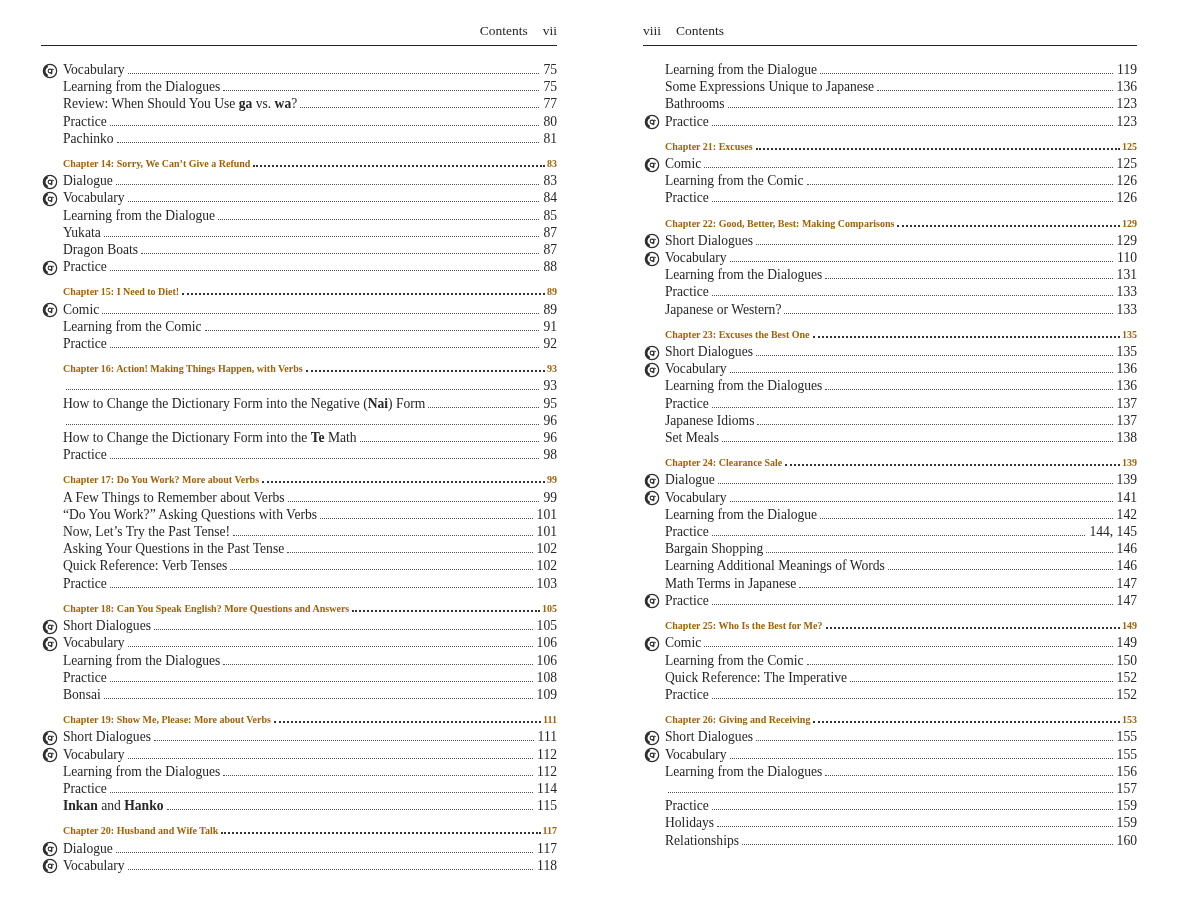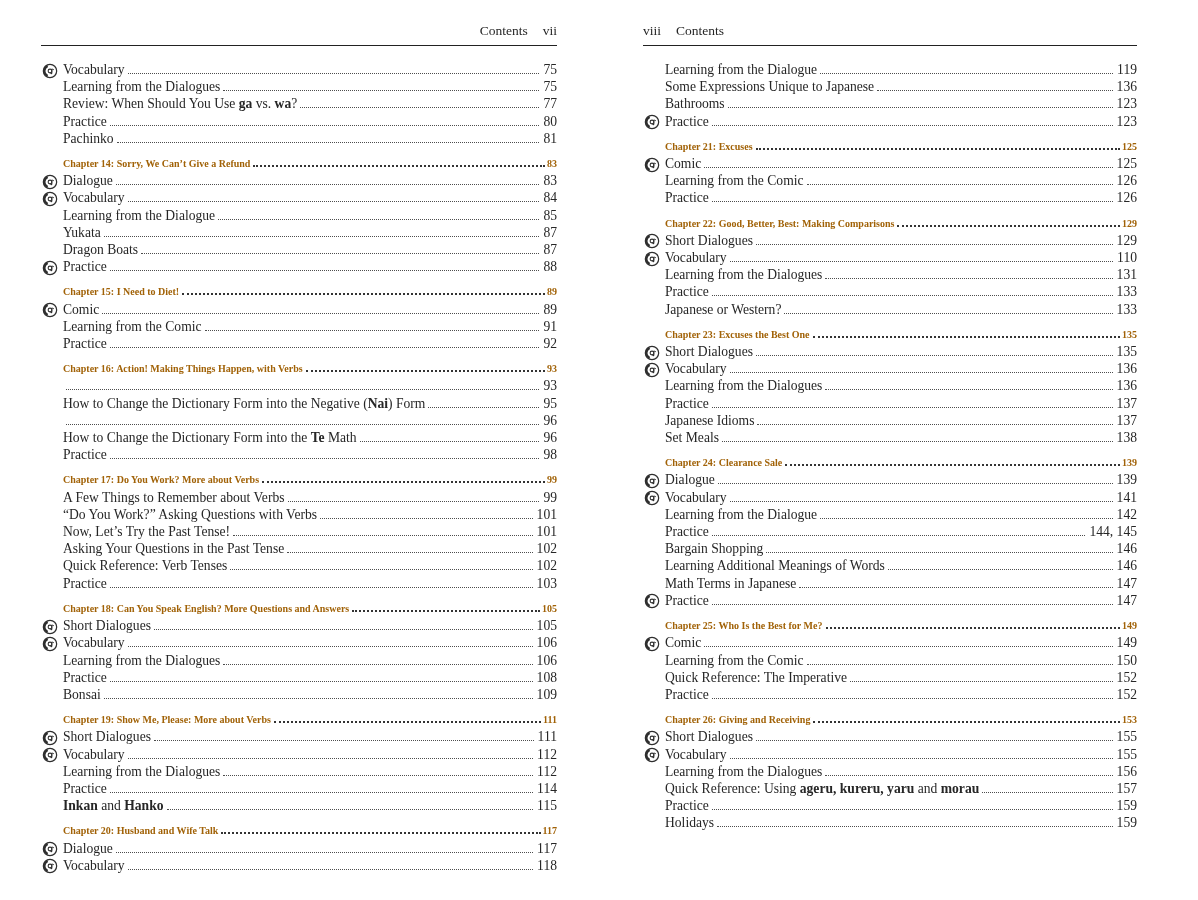--- a/index.html
+++ b/index.html
@@ -695,30 +695,34 @@
           <span class="label">Vocabulary</span>
           <span class="leader"></span>
           <span class="pagenum">155</span>
         </div>
         <div class="row item">
           <span class="label">Learning from the Dialogues</span>
           <span class="leader"></span>
           <span class="pagenum">156</span>
         </div>
         <div class="row item">
-          <span class="label"><span>Quick Reference: Using </span><span class="b">ageru, kureru, yaru</span><span> and </span><span class="b">morau</span></span>
           <span class="leader"></span>
           <span class="pagenum">157</span>
         </div>
         <div class="row item">
           <span class="label">Practice</span>
           <span class="leader"></span>
           <span class="pagenum">159</span>
         </div>
         <div class="row item">
           <span class="label">Holidays</span>
           <span class="leader"></span>
           <span class="pagenum">159</span>
+        </div>
+        <div class="row item">
+          <span class="label">Relationships</span>
+          <span class="leader"></span>
+          <span class="pagenum">160</span>
         </div>
       </div>
   </div>
 
 </div>
 
 </body></html>

